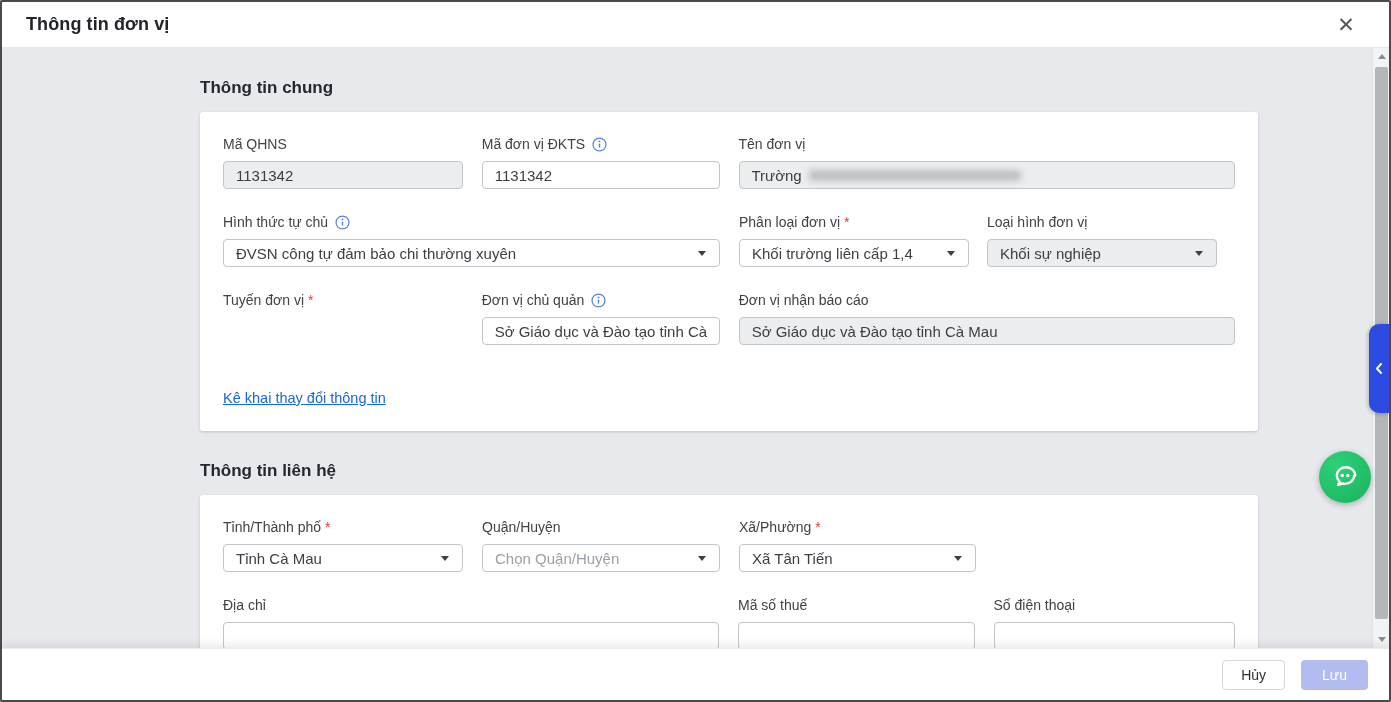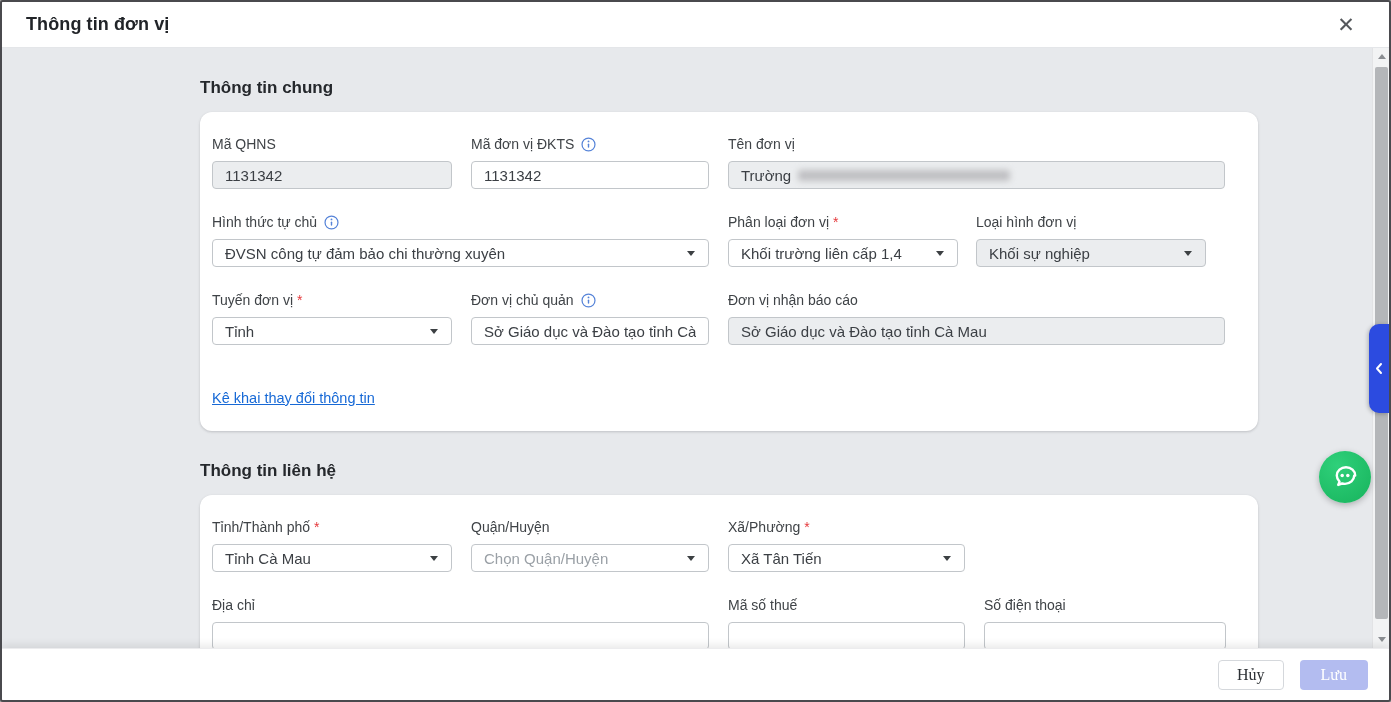--- a/index.html
+++ b/index.html
@@ -30,21 +30,21 @@
   
   .modal-body {
     position:absolute; top:46px; left:0; right:0; bottom:52px;
     background:#e7e9ec; overflow:hidden;margin-left:40px;
   }
   .content { position:absolute; left:158px; top:0; width:1058px; }
   .section-heading {
     font-size:17px; font-weight:bold; color:#25282c; margin:30px 0 14px 0;
   }
   .card {
-    background:#fff; border-radius:12px; padding:22px 23px 24px 12px;
+    background:#fff; border-radius:3px; padding:22px 23px 24px 23px;
     box-shadow:0 1px 3px rgba(60,64,67,.16), 0 1px 2px rgba(60,64,67,.08);
   }
   .row { display:flex; gap:19px; margin-bottom:23px; }
   .row:last-child { margin-bottom:0; }
   .field { display:flex; flex-direction:column; }
   .w-s { width:240px; } .w-m { width:238px; } .w-l { width:497px; }
   .w-c { width:230px; } .w-x { width:237px; } .w-p { width:242px; }
   .label-row { display:flex; align-items:center; gap:7px; height:20px; margin-bottom:7px; }
   .label { font-size:14px; color:#3f4347; }
   .req { color:#e5383b; font-size:14px; margin-left:-3px; }
@@ -74,22 +74,22 @@
     text-decoration:underline; cursor:pointer;
   }
   
   .modal-footer {
     position:absolute; bottom:0; left:0; right:0; height:52px;
     background:#fff; border-top:1px solid #ececee;
     box-shadow:0 -3px 8px rgba(0,0,0,.09);
     display:flex; align-items:center; justify-content:flex-end;
     gap:16px; padding-right:21px; z-index:30;
   }
-  .btn { height:30px; border-radius:4px; font-size:16px; cursor:pointer;
-         font-family:Liberation Serif, serif; display:flex; align-items:center; justify-content:center; }
+  .btn { height:30px; border-radius:4px; font-size:14px; cursor:pointer;
+         font-family:Liberation Sans, sans-serif; display:flex; align-items:center; justify-content:center; }
   .btn-cancel { background:#fff; border:1px solid #d5d8dc; color:#2c3034; padding:0 18px; }
   .btn-save { background:#b3bcf0; border:none; color:#fff; padding:0 21px; cursor:default; }
   
   .scrollbar {
     position:absolute; top:0; right:0; bottom:0; width:17px;
     background:#f2f3f4; border-left:1px solid #e2e3e5; z-index:10;
   }
   .sb-arrow { position:absolute; left:0; width:17px; height:17px;
     display:flex; align-items:center; justify-content:center; cursor:pointer; }
   .sb-arrow.up { top:0; } .sb-arrow.down { bottom:0; }
@@ -200,24 +200,20 @@
             </div>
           </div>
         </div>
         
         <div class="row">
           <div class="field w-s">
             <div class="label-row">
               <span class="label">Tuyến đơn vị</span>
               <span class="req">*</span>
             </div>
-            <div class="control select">
-              <span class="val">Tỉnh</span>
-              <span class="caret"></span>
-            </div>
           </div>
           <div class="field w-m">
             <div class="label-row">
               <span class="label">Đơn vị chủ quản</span>
               <span class="info-icon">
                 <svg width="15" height="15" viewBox="0 0 16 16">
                     <circle cx="8" cy="8" r="6.9" fill="none" stroke="#5583d8" stroke-width="1.3"></circle>
                     <rect x="7.25" y="6.9" width="1.5" height="4.6" rx="0.75" fill="#5583d8"></rect>
                     <circle cx="8" cy="4.7" r="1" fill="#5583d8"></circle>
                   </svg>

